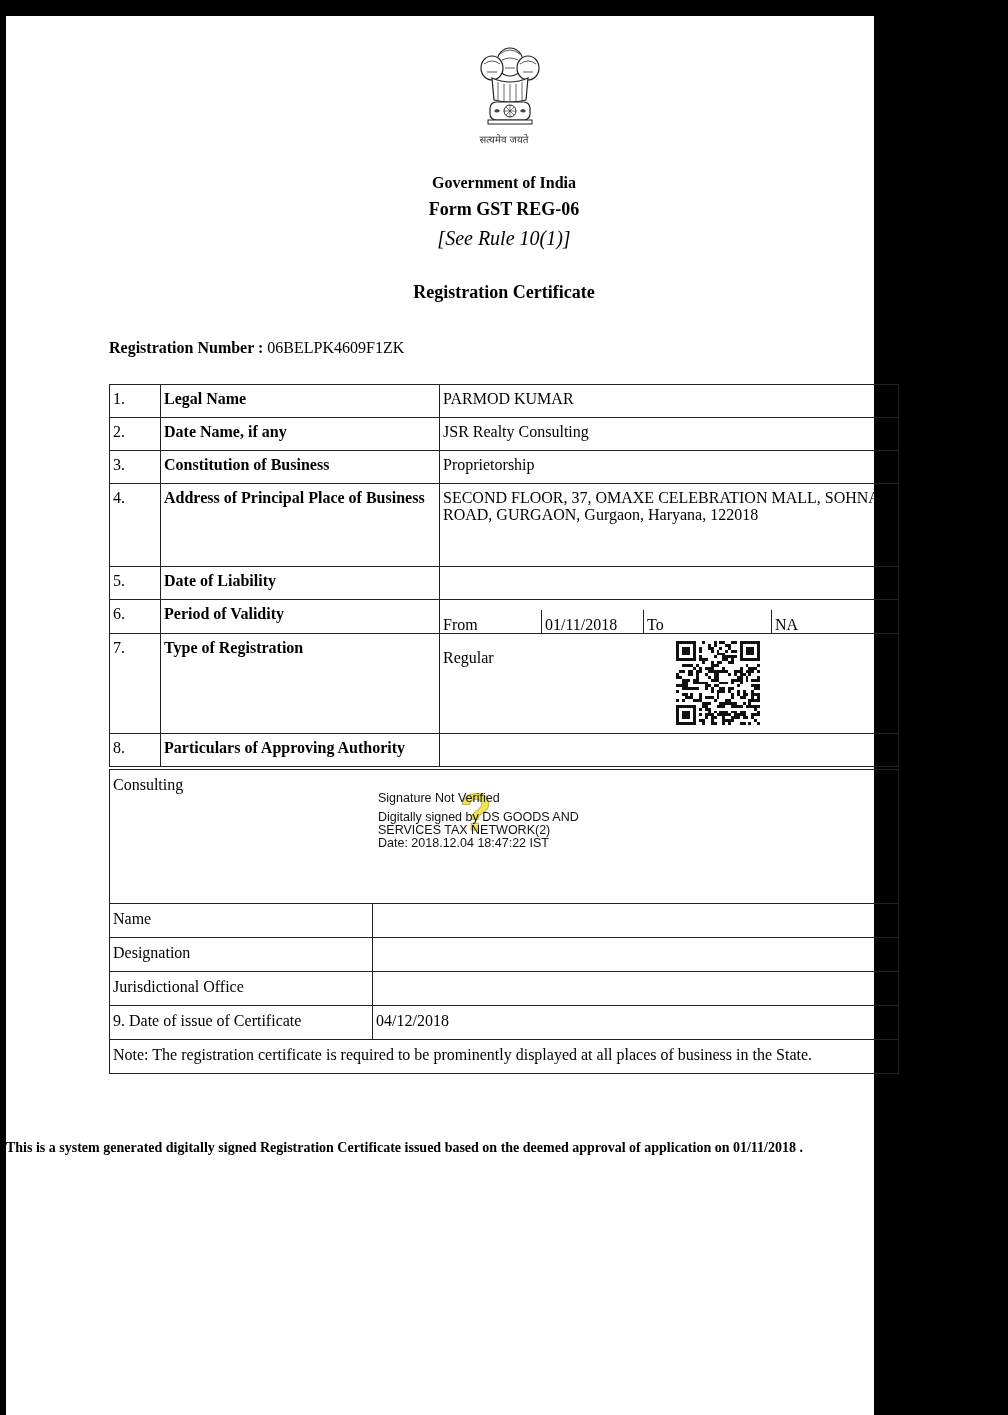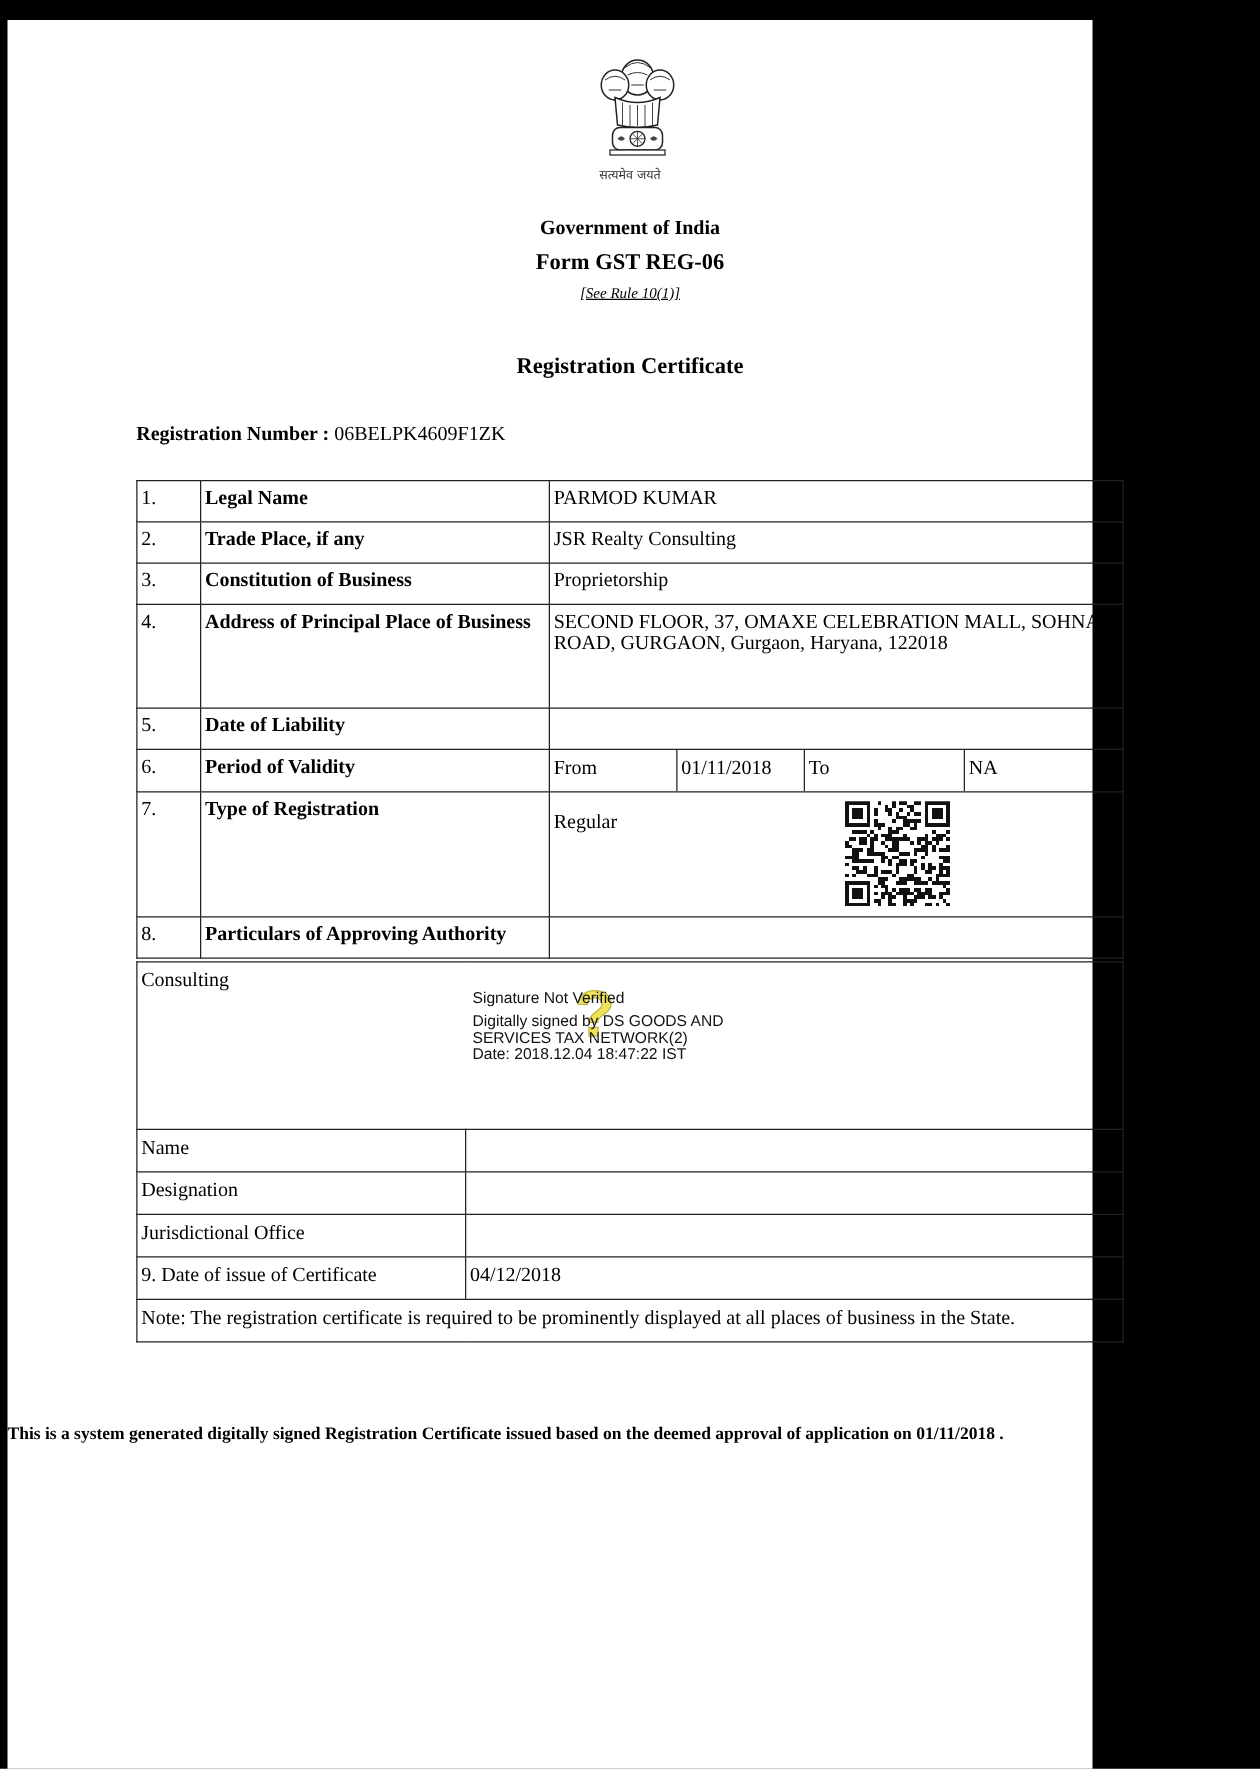--- a/index.html
+++ b/index.html
@@ -30,21 +30,21 @@
       top: 116px;
       text-align: center;
       font-size: 10px;
       font-family: "DejaVu Sans", sans-serif;
       color: #333;
       margin-left: 0;
     }
     .hdr { position: absolute; left: 0; width: 1008px; text-align: center; margin-left: -6px; }
     .gov { top: 158px; font-size: 16px; font-weight: bold; }
     .form { top: 183px; font-size: 18px; font-weight: bold; }
-    .rule { top: 211px; font-size: 12px; font-style: italic; text-decoration: underline; }
+    .rule { top: 211px; font-size: 20px; font-style: italic; }
     .cert-title { top: 266px; font-size: 18px; font-weight: bold; }
     .reg-num {
       position: absolute; left: 103px; top: 323px;
       font-size: 16px;
     }
     .reg-num .lbl { font-weight: bold; }
 
     table.main {
       position: absolute;
       left: 103px; top: 368px;
@@ -58,21 +58,21 @@
       padding: 5px 3px 4px 3px;
       line-height: 17px;
     }
     td.num { width: 44px; text-align: left; padding-left: 11px; }
     td.lbl { width: 272px; font-weight: bold; }
     td.val { }
     tr.r1 td, tr.r2 td, tr.r3 td, tr.r5 td, tr.r6 td, tr.r8 td { height: 23px; }
     tr.r4 td { height: 73px; }
     tr.r7 td { height: 90px; }
     td.pv { padding: 0 !important; }
-    .pv-grid { display: flex; height: 33px; }
+    .pv-grid { display: flex; height: 33px; align-items: flex-end; }
     .pv-grid > div { border-right: 1px solid #222; padding: 6px 3px 0 3px; box-sizing: border-box; }
     .pv-grid > div:last-child { border-right: none; }
     .pv-from { width: 102px; }
     .pv-fromval { width: 102px; }
     .pv-to { width: 128px; }
     .pv-toval { flex: 1; }
     .reg-cell { position: relative; }
     .reg-type { display: block; margin-top: 10px; }
     .qr {
       position: absolute;
@@ -189,21 +189,21 @@
 
   <table class="main">
     <tbody>
         <tr class="r1">
       <td class="num">1.</td>
       <td class="lbl">Legal Name</td>
       <td class="val">PARMOD KUMAR</td>
     </tr>
     <tr class="r2">
       <td class="num">2.</td>
-      <td class="lbl">Trade Place, if any</td>
+      <td class="lbl">Date Name, if any</td>
       <td class="val">JSR Realty Consulting</td>
     </tr>
     <tr class="r3">
       <td class="num">3.</td>
       <td class="lbl">Constitution of Business</td>
       <td class="val">Proprietorship</td>
     </tr>
     <tr class="r4">
       <td class="num">4.</td>
       <td class="lbl">Address of Principal Place of Business</td>

